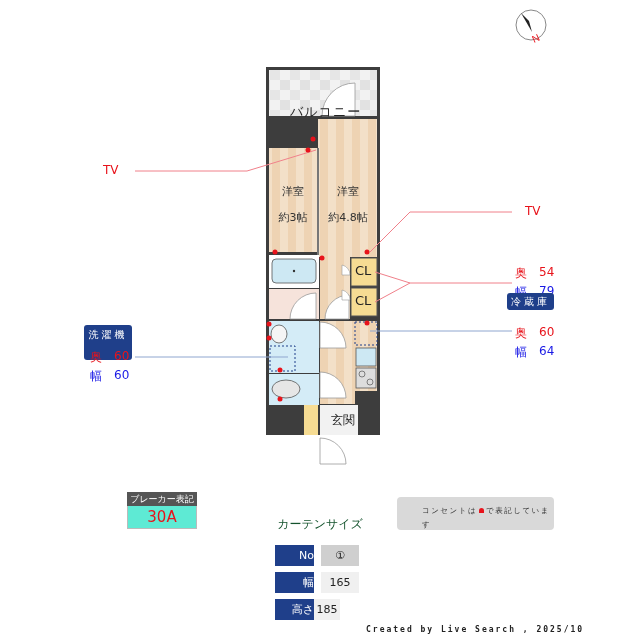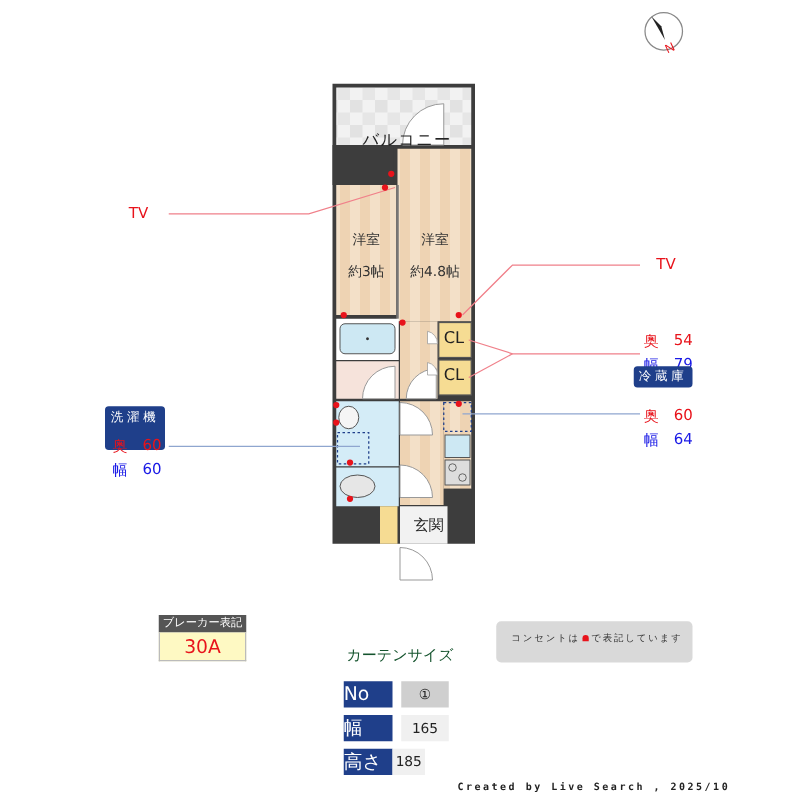--- a/index.html
+++ b/index.html
@@ -8,24 +8,24 @@
   .abs { position: absolute; }
   svg { position: absolute; left: 0; top: 0; }
   .lbl-red { color: #e8131b; }
   .lbl-blue { color: #1a1ae6; }
   .tag-blue {
     background: #1f3f8a; color: #ffffff; border-radius: 3px;
     font-size: 10px; letter-spacing: 3px; text-align: center;
   }
   .dimrow { font-size: 12px; display: flex; gap: 12px; }
   .breaker-head { background: #555555; color: #ffffff; font-size: 9px; text-align: center; line-height: 14px; }
-  .breaker-body { border: 1px solid #bbbbbb; border-top: none; color: #e8131b; font-size: 15px; text-align: center; line-height: 22px; background: #fef9c3; }
-  .note { background: #d9d9d9; border-radius: 4px; font-size: 7.5px; color: #333; padding: 7px 0 0 12px; line-height: 14px; letter-spacing: 1.5px; }
+  .breaker-body { border: 1px solid #bbbbbb; border-top: none; color: #e8131b; font-size: 15px; text-align: center; line-height: 22px; background: #5eead4; }
+  .note { background: #d9d9d9; border-radius: 4px; font-size: 7.5px; color: #333; padding: 7px 0 0 25px; line-height: 14px; letter-spacing: 1.5px; }
   .ctitle { font-size: 12px; color: #14532d; text-align: center; }
-  .ccell-h { background: #1f3f8a; color: #fff; font-size: 15px; text-align: left; line-height: 21px; }
+  .ccell-h { background: #1f3f8a; color: #fff; font-size: 11px; text-align: right; line-height: 21px; }
   .ccell-v { background: #f0f0f0; color: #222; font-size: 11px; text-align: center; line-height: 21px; }
   .ccell-v.grey { background: #cfcfcf; }
   .credit { font-family: "DejaVu Sans Mono", "Liberation Mono", monospace; font-size: 8px; letter-spacing: 2px; color: #222; font-weight: bold; }
   .roomtxt { font-size: 11px; color: #333; text-align: center; line-height: 26px; }
 </style>
 </head>
 <body>
 
 <svg width="640" height="640" viewBox="0 0 640 640">
   <defs>

